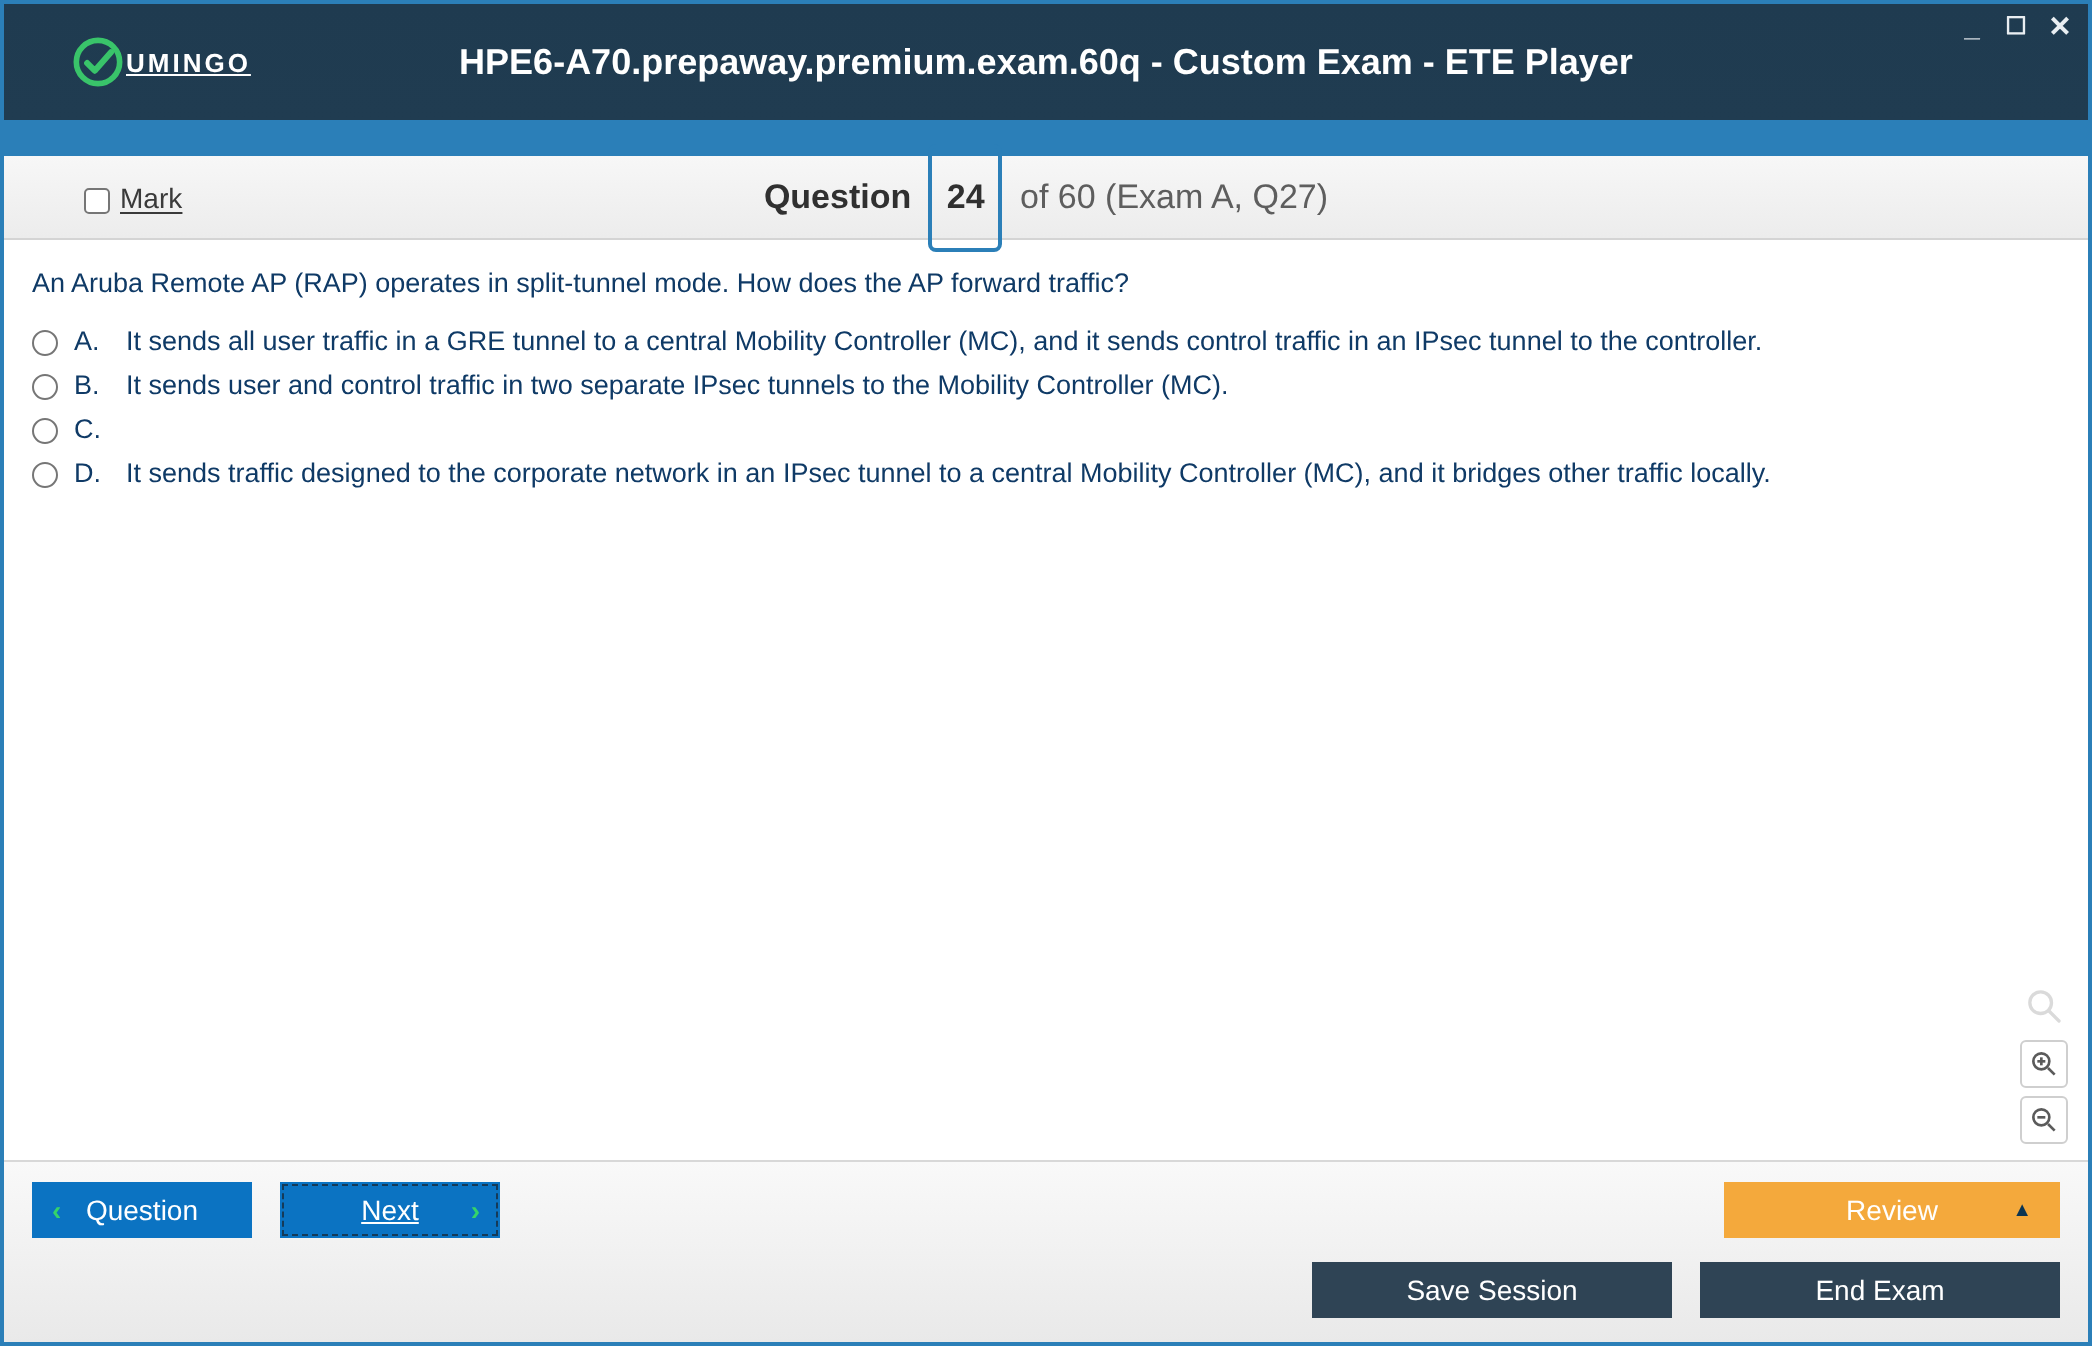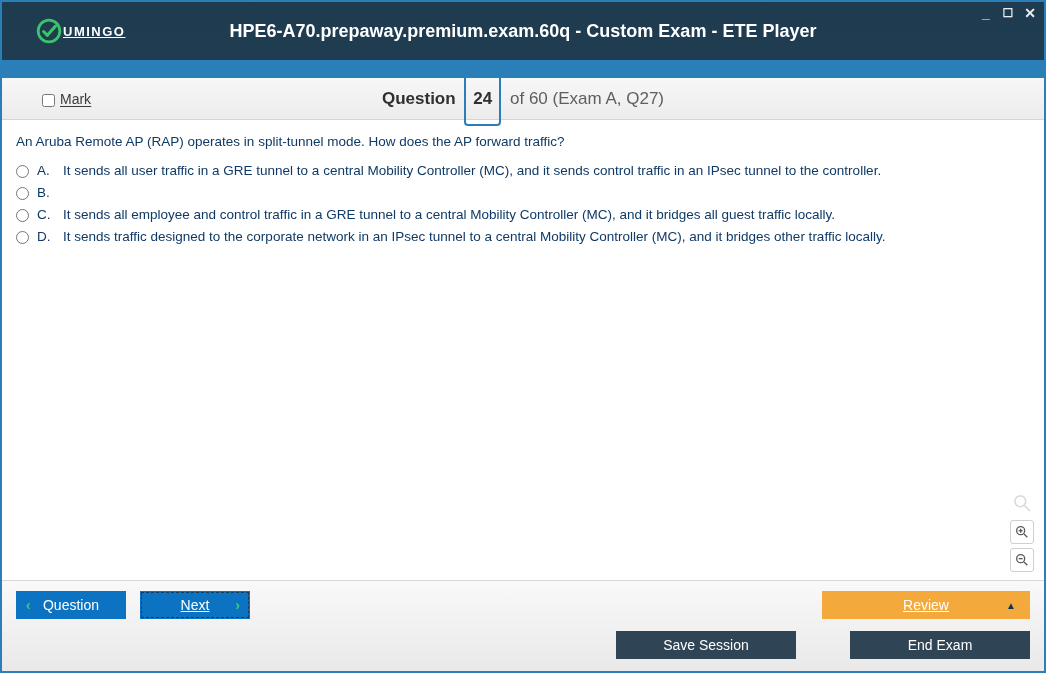--- a/index.html
+++ b/index.html
@@ -31,25 +31,25 @@
 .bottom { background:linear-gradient(#f9f9f9,#e9e9e9); border-top:1px solid #d8d8d8; padding:10px 14px 12px 14px; }
 .row { display:flex; align-items:center; }
 .row1 { gap:14px; margin-bottom:12px; }
 .btn { height:28px; display:inline-flex; align-items:center; justify-content:center; font-size:14px; cursor:pointer; color:#fff; position:relative; border:none; }
 .btn-blue { background:#0b73c2; width:110px; }
 .btn-blue .arrow { position:absolute; font-size:14px; font-weight:bold; }
 .btn-prev .arrow { left:10px; color:#35d36a; }
 .btn-next { outline:1.5px dashed #163a57; outline-offset:-2px;text-decoration:underline; }
 .btn-next .arrow { right:10px; color:#35d36a; }
 .spacer { flex:1; }
-.btn-orange { background:#f4a93c; width:208px; gap:8px;text-decoration:underline; }
+.btn-orange { background:#f4a93c; width:168px; gap:8px; }
 .btn-orange .tri { position:absolute; right:14px; font-size:10px; color:#0b3552; }
 .btn-orange .sq { width:10px; height:10px; background:#fff; opacity:.85; position:absolute; left:16px; }
 .row2 { justify-content:flex-end; gap:14px; margin-top:4px; }
-.btn-dark { background:#2f4455; width:180px;margin-left:40px; }
+.btn-dark { background:#2f4455; width:180px; }
 </style>
 </head>
 <body>
 
 <div class="window">
 
   <div class="titlebar">
     <div class="logo">
       <svg viewBox="0 0 24 24">
         <circle cx="12" cy="12" r="10" fill="none" stroke="#39c46a" stroke-width="2.6"></circle>
@@ -83,25 +83,25 @@
     <div class="qtext">An Aruba Remote AP (RAP) operates in split-tunnel mode. How does the AP forward traffic?</div>
 
     <div class="opt-row">
       <input type="radio" name="ans" style="">
       <span class="opt-letter">A.</span>
       <span>It sends all user traffic in a GRE tunnel to a central Mobility Controller (MC), and it sends control traffic in an IPsec tunnel to the controller.</span>
     </div>
     <div class="opt-row">
       <input type="radio" name="ans" style="">
       <span class="opt-letter">B.</span>
+      <span>It sends user and control traffic in two separate IPsec tunnels to the Mobility Controller (MC).</span>
     </div>
     <div class="opt-row">
       <input type="radio" name="ans" style="">
       <span class="opt-letter">C.</span>
-      <span>It sends all employee and control traffic in a GRE tunnel to a central Mobility Controller (MC), and it bridges all guest traffic locally.</span>
     </div>
     <div class="opt-row">
       <input type="radio" name="ans" style="">
       <span class="opt-letter">D.</span>
       <span>It sends traffic designed to the corporate network in an IPsec tunnel to a central Mobility Controller (MC), and it bridges other traffic locally.</span>
     </div>
 
     <div class="zoom-stack">
       <span class="search-ic">
         <svg width="20" height="20" viewBox="0 0 24 24">

